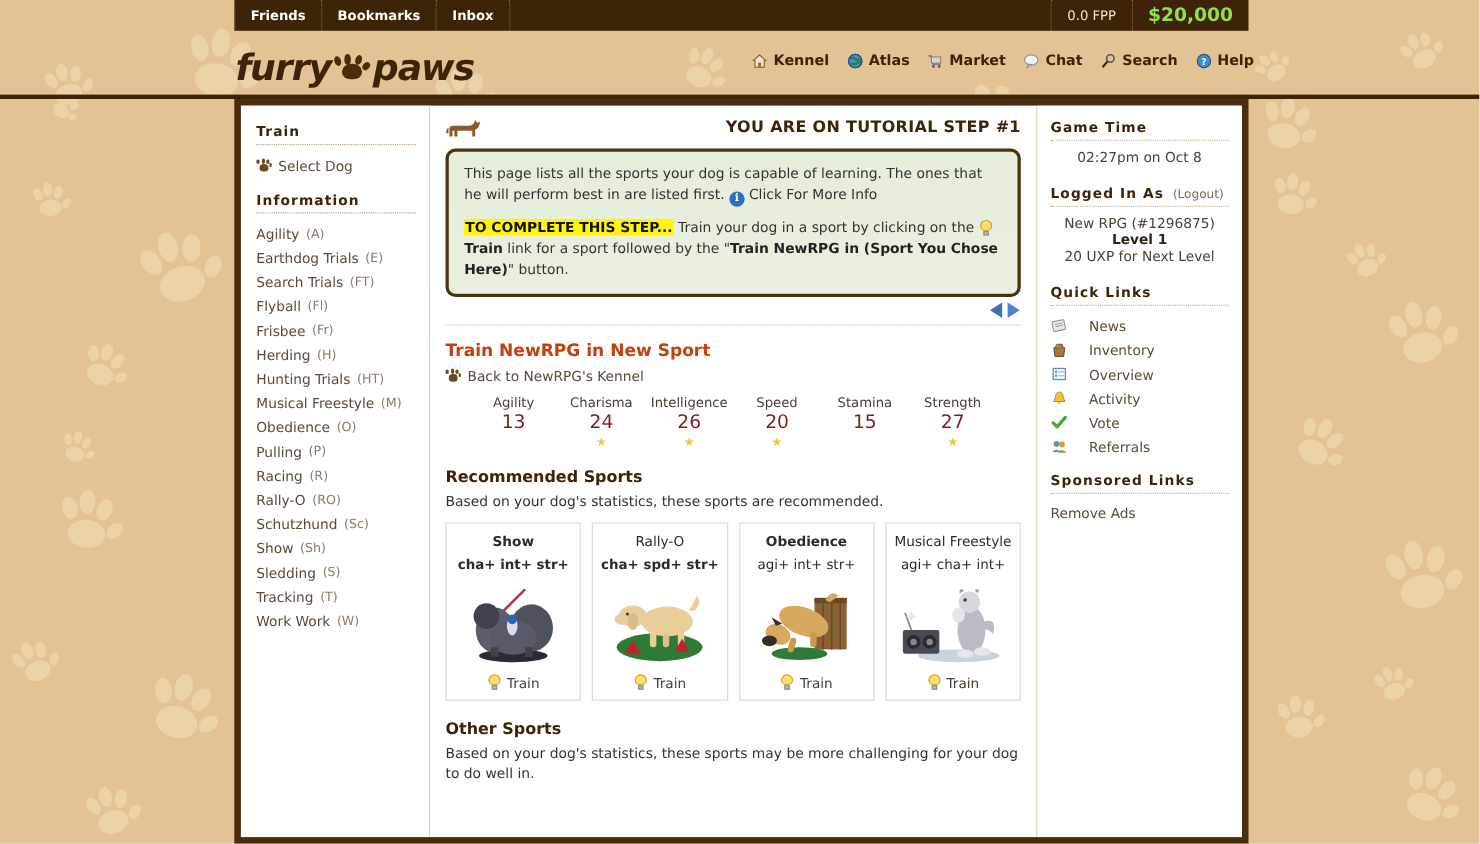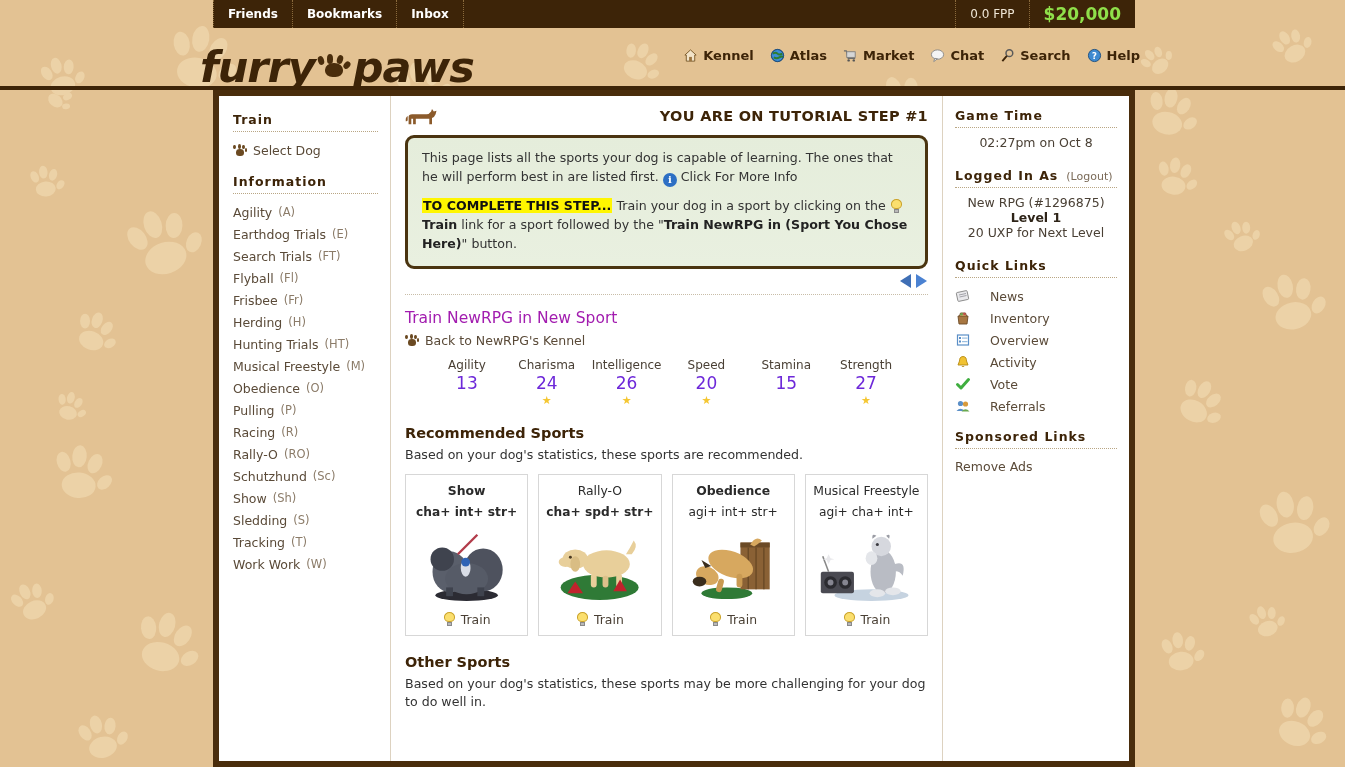--- a/index.html
+++ b/index.html
@@ -46,23 +46,23 @@
     display: flex; align-items: center; justify-content: center;
     color: #8fe04a; font-size: 17px; font-weight: bold;
     padding: 0 14px;
   }
   
   #header {
     position: absolute; top: 28px; left: 0; width: 1345px; height: 60px;
     z-index: 3;
   }
   #logo {
-    position: absolute; left: 200px; top: 14px;
+    position: absolute; left: 214px; top: 14px;
     font-family: "DejaVu Sans", sans-serif;
-    font-size: 43px; font-weight: bold; font-style: italic;
+    font-size: 33px; font-weight: bold; font-style: italic;
     color: #3d2408; letter-spacing: -1px;
     display: flex; align-items: center; gap: 2px;
   }
   #logo .pawmark { display:inline-block; width: 34px; height: 26px; position: relative; }
   #logo .pawmark i {
     position: absolute; background: #4a2d0c; border-radius: 50%;
   }
   #mainnav {
     position: absolute; right: 205px; top: 20px;
     display: flex; align-items: center; gap: 16px;
@@ -145,32 +145,32 @@
     margin-top: 5px; padding-right: 1px;
   }
   .tri {
     width: 0; height: 0; cursor: pointer;
     border-top: 7px solid transparent; border-bottom: 7px solid transparent;
   }
   .tri.left { border-right: 11px solid #3f6fb5; }
   .tri.right { border-left: 11px solid #4b82d2; }
   #center-rule { border-top: 1px dotted #c8bda8; margin: 6px 0 0 0; }
   h2.sect {
-    font-size: 15.5px; font-weight: normal; color: #a21caf;
+    font-size: 15.5px; font-weight: bold; color: #c2410c;
     margin: 14px 0 6px 0;
   }
   #back-kennel {
     font-size: 12.5px; color: #5a4a38; display: flex; align-items: center; gap: 6px;
     cursor: pointer; margin-bottom: 4px;
   }
   
   #stats { display: flex; margin-top: 10px; padding: 0 22px; }
   .stat { flex: 1; text-align: center; }
   .stat .lbl { font-size: 12px; color: #4a4035; }
-  .stat .val { font-size: 17px; color: #6d28d9; margin-top: 1px; }
+  .stat .val { font-size: 17px; color: #7f1d1d; margin-top: 1px; }
   .stat .star { height: 12px; margin-top: 2px; font-size: 11px; color: #f5c733; line-height: 11px; }
   #star-note {
     text-align: center; font-size: 11.5px; color: #4a4035; margin-top: 8px;
   }
   #star-note .s { color: #f5c733; }
   h3.sub {
     font-size: 14.5px; font-weight: bold; color: #3d2408; margin: 18px 0 5px 0;
   }
   p.desc { font-size: 12.6px; color: #333; margin: 0 0 10px 0; line-height: 1.45; }
   

